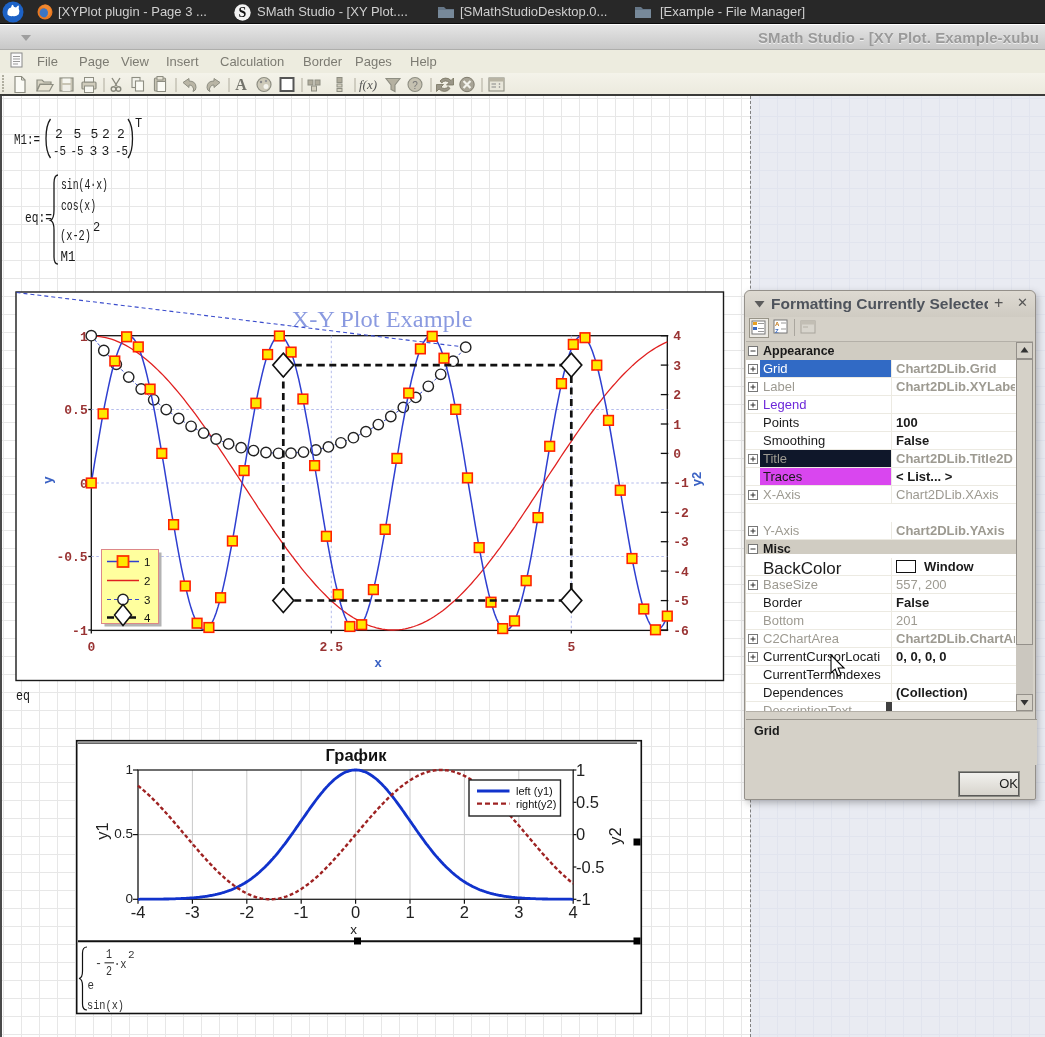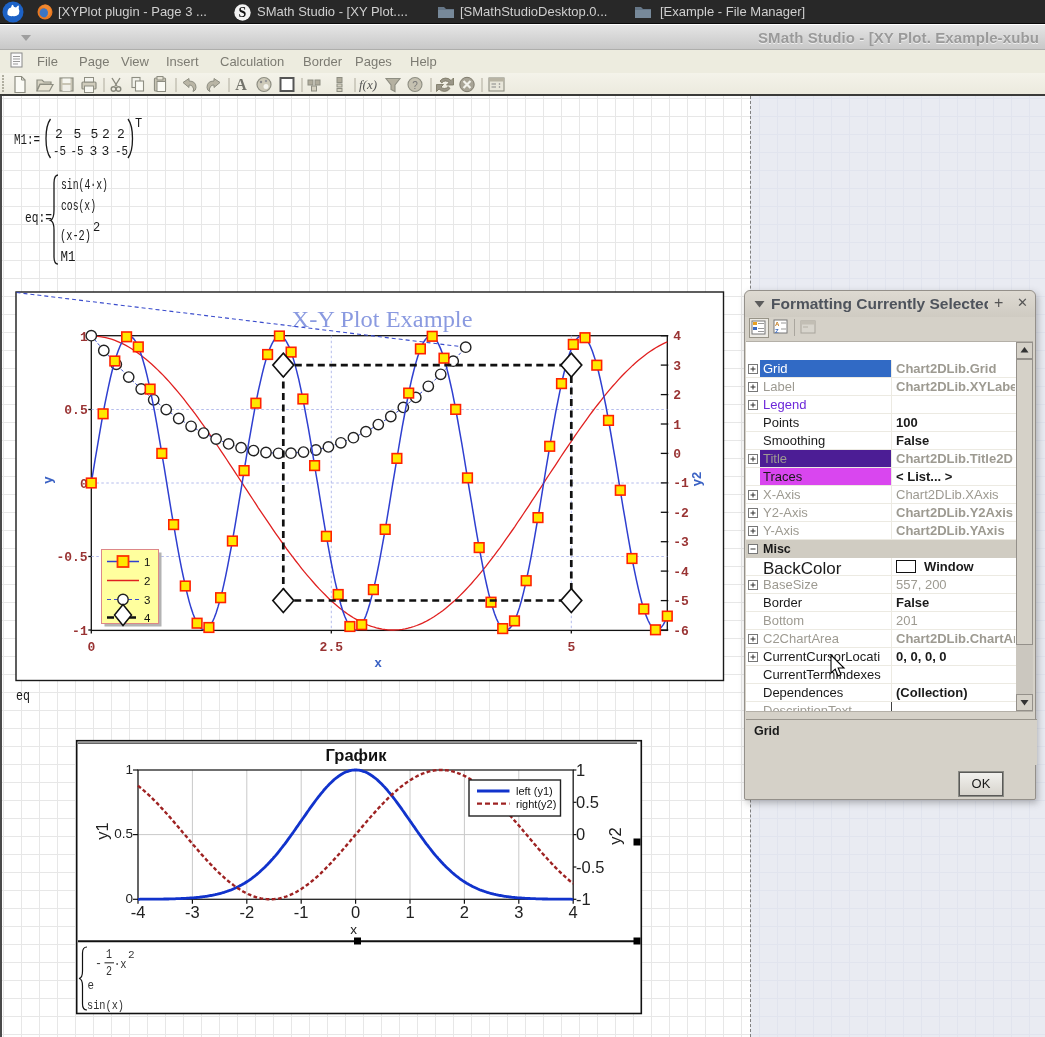--- a/index.html
+++ b/index.html
@@ -419,20 +419,27 @@
         <line x1="9" y1="5" x2="14" y2="5" stroke="#999"></line>
         <line x1="9" y1="11" x2="14" y2="11" stroke="#999"></line>
       </svg></div>
 <div class="abs" style="left:49px;top:28px;width:1px;height:17px;background:#aaa69e"></div>
 <div class="abs" style="left:54px;top:27px;width:20px;height:20px"><svg width="18" height="18">
         <rect x="2" y="3" width="14" height="12" fill="#d8d5cd" stroke="#a9a59c"></rect>
         <rect x="2" y="3" width="14" height="3.5" fill="#c2beb4"></rect>
         <line x1="4" y1="9" x2="9" y2="9" stroke="#b4b0a6"></line>
       </svg></div>
 <div class="abs" style="left:1px;top:50px;width:270px;height:371px;background:#fff;overflow:hidden;border-top:1px solid #b4b0a8;border-bottom:1px solid #b4b0a8">
+<div class="abs" style="left:0;top:0px;width:270px;height:18px;background:#d0ccc2">
+        <svg class="abs" style="left:2px;top:4px" width="10" height="10">
+          <rect x="0.5" y="0.5" width="9" height="9" fill="#fff" stroke="#777"></rect>
+          <line x1="2.5" y1="5" x2="7.5" y2="5" stroke="#333"></line>
+        </svg>
+        <span class="abs" style="left:17px;top:2px;font-size:12.5px;font-weight:bold;color:#1a1a1a">Appearance</span>
+      </div>
 <div class="abs" style="left:0;top:18px;width:270px;height:18px;background:#fff;border-bottom:1px solid #eceae2">
 <svg class="abs" style="left:2px;top:4px" width="10" height="10">
           <rect x="0.5" y="0.5" width="9" height="9" fill="#fff" stroke="#777"></rect>
           <line x1="2.5" y1="5" x2="7.5" y2="5" stroke="#333"></line>
           <line x1="5" y1="2.5" x2="5" y2="7.5" stroke="#333"></line>
         </svg>
 <div class="abs" style="left:14px;top:0;width:132px;height:17px;background:#316ac5;border-right:1px solid #eceae2">
           <span class="abs" style="left:3px;top:1px;font-size:13px;color:#fff;white-space:nowrap">Grid</span>
         </div>
 <div class="abs" style="left:150px;top:1px;width:119px;height:16px;overflow:hidden;font-size:13px;font-weight:bold;color:#9d9a91;white-space:nowrap">Chart2DLib.Grid</div>
@@ -470,21 +477,21 @@
           <span class="abs" style="left:3px;top:1px;font-size:13px;color:#1a1a1a;white-space:nowrap">Smoothing</span>
         </div>
 <div class="abs" style="left:150px;top:1px;width:119px;height:16px;overflow:hidden;font-size:13px;font-weight:bold;color:#1a1a1a;white-space:nowrap">False</div>
 </div>
 <div class="abs" style="left:0;top:108px;width:270px;height:18px;background:#fff;border-bottom:1px solid #eceae2">
 <svg class="abs" style="left:2px;top:4px" width="10" height="10">
           <rect x="0.5" y="0.5" width="9" height="9" fill="#fff" stroke="#777"></rect>
           <line x1="2.5" y1="5" x2="7.5" y2="5" stroke="#333"></line>
           <line x1="5" y1="2.5" x2="5" y2="7.5" stroke="#333"></line>
         </svg>
-<div class="abs" style="left:14px;top:0;width:132px;height:17px;background:#4c1d95;border-right:1px solid #eceae2">
+<div class="abs" style="left:14px;top:0;width:132px;height:17px;background:#0f172a;border-right:1px solid #eceae2">
           <span class="abs" style="left:3px;top:1px;font-size:13px;color:#9d9a91;white-space:nowrap">Title</span>
         </div>
 <div class="abs" style="left:150px;top:1px;width:119px;height:16px;overflow:hidden;font-size:13px;font-weight:bold;color:#9d9a91;white-space:nowrap">Chart2DLib.Title2D </div>
 </div>
 <div class="abs" style="left:0;top:126px;width:270px;height:18px;background:#fff;border-bottom:1px solid #eceae2">
 <div class="abs" style="left:14px;top:0;width:132px;height:17px;background:#d946ef;border-right:1px solid #eceae2">
           <span class="abs" style="left:3px;top:1px;font-size:13px;color:#1a1a1a;white-space:nowrap">Traces</span>
         </div>
 <div class="abs" style="left:150px;top:1px;width:119px;height:16px;overflow:hidden;font-size:13px;font-weight:bold;color:#1a1a1a;white-space:nowrap">&lt; List... &gt;</div>
 </div>
@@ -492,43 +499,32 @@
 <svg class="abs" style="left:2px;top:4px" width="10" height="10">
           <rect x="0.5" y="0.5" width="9" height="9" fill="#fff" stroke="#777"></rect>
           <line x1="2.5" y1="5" x2="7.5" y2="5" stroke="#333"></line>
           <line x1="5" y1="2.5" x2="5" y2="7.5" stroke="#333"></line>
         </svg>
 <div class="abs" style="left:14px;top:0;width:132px;height:17px;background:#fff;border-right:1px solid #eceae2">
           <span class="abs" style="left:3px;top:1px;font-size:13px;color:#9d9a91;white-space:nowrap">X-Axis</span>
         </div>
 <div class="abs" style="left:150px;top:1px;width:119px;height:16px;overflow:hidden;font-size:13px;font-weight:normal;color:#9d9a91;white-space:nowrap">Chart2DLib.XAxis</div>
 </div>
-<div class="abs" style="left:0;top:162px;width:270px;height:18px;background:#fff;border-bottom:1px solid #eceae2">
-<svg class="abs" style="left:2px;top:4px" width="10" height="10">
-          <rect x="0.5" y="0.5" width="9" height="9" fill="#fff" stroke="#777"></rect>
-          <line x1="2.5" y1="5" x2="7.5" y2="5" stroke="#333"></line>
-          <line x1="5" y1="2.5" x2="5" y2="7.5" stroke="#333"></line>
-        </svg>
-<div class="abs" style="left:14px;top:0;width:132px;height:17px;background:#fff;border-right:1px solid #eceae2">
-          <span class="abs" style="left:3px;top:1px;font-size:13px;color:#9d9a91;white-space:nowrap">Y2-Axis</span>
-        </div>
-<div class="abs" style="left:150px;top:1px;width:119px;height:16px;overflow:hidden;font-size:13px;font-weight:bold;color:#9d9a91;white-space:nowrap">Chart2DLib.Y2Axis</div>
-</div>
 <div class="abs" style="left:0;top:180px;width:270px;height:18px;background:#fff;border-bottom:1px solid #eceae2">
 <svg class="abs" style="left:2px;top:4px" width="10" height="10">
           <rect x="0.5" y="0.5" width="9" height="9" fill="#fff" stroke="#777"></rect>
           <line x1="2.5" y1="5" x2="7.5" y2="5" stroke="#333"></line>
           <line x1="5" y1="2.5" x2="5" y2="7.5" stroke="#333"></line>
         </svg>
 <div class="abs" style="left:14px;top:0;width:132px;height:17px;background:#fff;border-right:1px solid #eceae2">
           <span class="abs" style="left:3px;top:1px;font-size:13px;color:#9d9a91;white-space:nowrap">Y-Axis</span>
         </div>
 <div class="abs" style="left:150px;top:1px;width:119px;height:16px;overflow:hidden;font-size:13px;font-weight:bold;color:#9d9a91;white-space:nowrap">Chart2DLib.YAxis</div>
 </div>
-<div class="abs" style="left:0;top:198px;width:270px;height:34px;background:#d0ccc2">
+<div class="abs" style="left:0;top:198px;width:270px;height:14px;background:#d0ccc2">
         <svg class="abs" style="left:2px;top:4px" width="10" height="10">
           <rect x="0.5" y="0.5" width="9" height="9" fill="#fff" stroke="#777"></rect>
           <line x1="2.5" y1="5" x2="7.5" y2="5" stroke="#333"></line>
         </svg>
         <span class="abs" style="left:17px;top:2px;font-size:12.5px;font-weight:bold;color:#1a1a1a">Misc</span>
       </div>
 <div class="abs" style="left:0;top:216px;width:270px;height:18px;background:#fff;border-bottom:1px solid #eceae2">
 <div class="abs" style="left:14px;top:0;width:132px;height:17px;background:#fff;border-right:1px solid #eceae2">
           <span class="abs" style="left:3px;top:1px;font-size:17px;color:#1a1a1a;white-space:nowrap">BackColor</span>
         </div>
@@ -585,33 +581,33 @@
           <span class="abs" style="left:3px;top:1px;font-size:13px;color:#1a1a1a;white-space:nowrap">CurrentTermIndexes</span>
         </div>
 </div>
 <div class="abs" style="left:0;top:342px;width:270px;height:18px;background:#fff;border-bottom:1px solid #eceae2">
 <div class="abs" style="left:14px;top:0;width:132px;height:17px;background:#fff;border-right:1px solid #eceae2">
           <span class="abs" style="left:3px;top:1px;font-size:13px;color:#1a1a1a;white-space:nowrap">Dependences</span>
         </div>
 <div class="abs" style="left:150px;top:1px;width:119px;height:16px;overflow:hidden;font-size:13px;font-weight:bold;color:#1a1a1a;white-space:nowrap">(Collection)</div>
 </div>
 <div class="abs" style="left:0;top:360px;width:270px;height:18px;background:#fff;border-bottom:1px solid #eceae2">
-<div class="abs" style="left:14px;top:0;width:132px;height:17px;background:#fff;border-right:1px solid #404040">
+<div class="abs" style="left:14px;top:0;width:132px;height:17px;background:#fff;border-right:6px solid #404040">
           <span class="abs" style="left:3px;top:1px;font-size:13px;color:#9d9a91;white-space:nowrap">DescriptionText</span>
         </div>
 </div>
 </div>
 <div class="abs" style="left:271px;top:50px;width:17px;height:371px;background:#cbc7bf;border-top:1px solid #b4b0a8;border-bottom:1px solid #b4b0a8">
 <div class="abs" style="left:0;top:0;width:17px;height:17px;background:#d5d1c8;border:1px solid #94908a"><svg width="15" height="15">
           <path d="M7.5,4 L11.5,9.5 L3.5,9.5 Z" fill="#333"></path>
         </svg></div>
 <div class="abs" style="left:0;top:17px;width:17px;height:286px;background:#d5d1c8;border:1px solid #94908a"></div>
 <div class="abs" style="left:0;top:352px;width:17px;height:17px;background:#d5d1c8;border:1px solid #94908a"><svg width="15" height="15">
           <path d="M7.5,10.5 L11.5,5 L3.5,5 Z" fill="#333"></path>
         </svg></div>
 </div>
 <div class="abs" style="left:1px;top:428px;width:291px;height:46px;background:#d5d1c8;border-top:1px solid #98948c">
       <span class="abs" style="left:8px;top:4px;font-size:12.5px;font-weight:bold;color:#1a1a1a">Grid</span>
     </div>
-<div class="abs" style="left:214px;top:481px;width:44px;height:24px;background:linear-gradient(#f2f1ee,#d7d4cd);border:1px solid #5a5a58;outline:1px solid #8a8a84;text-align:center;font-size:13px;color:#1a1a1a;line-height:22px">OK</div>
+<div class="abs" style="left:214px;top:481px;width:60px;height:24px;background:linear-gradient(#f2f1ee,#d7d4cd);border:1px solid #5a5a58;outline:1px solid #8a8a84;text-align:right;font-size:13px;color:#1a1a1a;line-height:22px">OK</div>
 </div>
 <svg class="abs" style="left:830px;top:654px;z-index:60" width="16" height="24">
     <path d="M1,1 L1,19 L5.2,15.2 L8,22 L11,20.8 L8.2,14 L14,14 Z" fill="#ffffff" stroke="#000" stroke-width="1.1"></path>
   </svg>
 </body></html>

